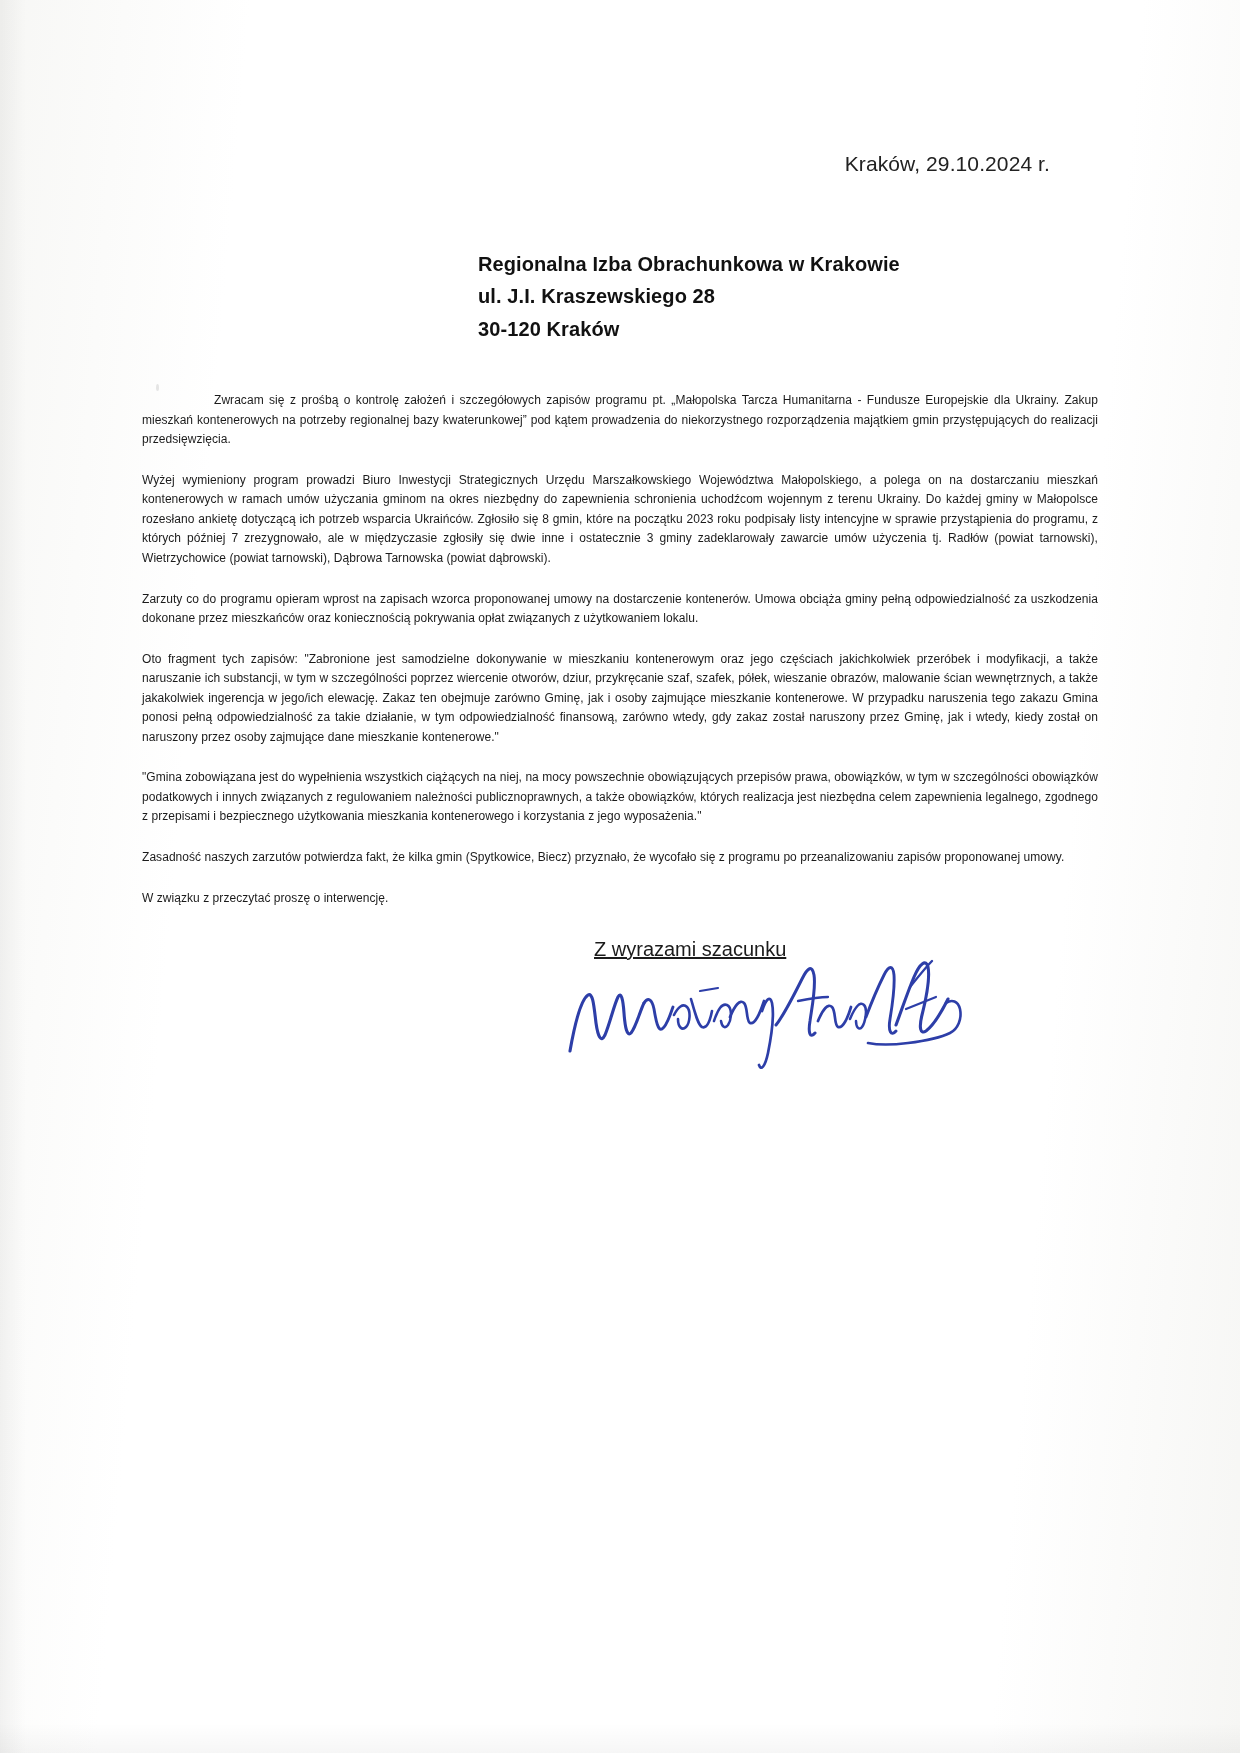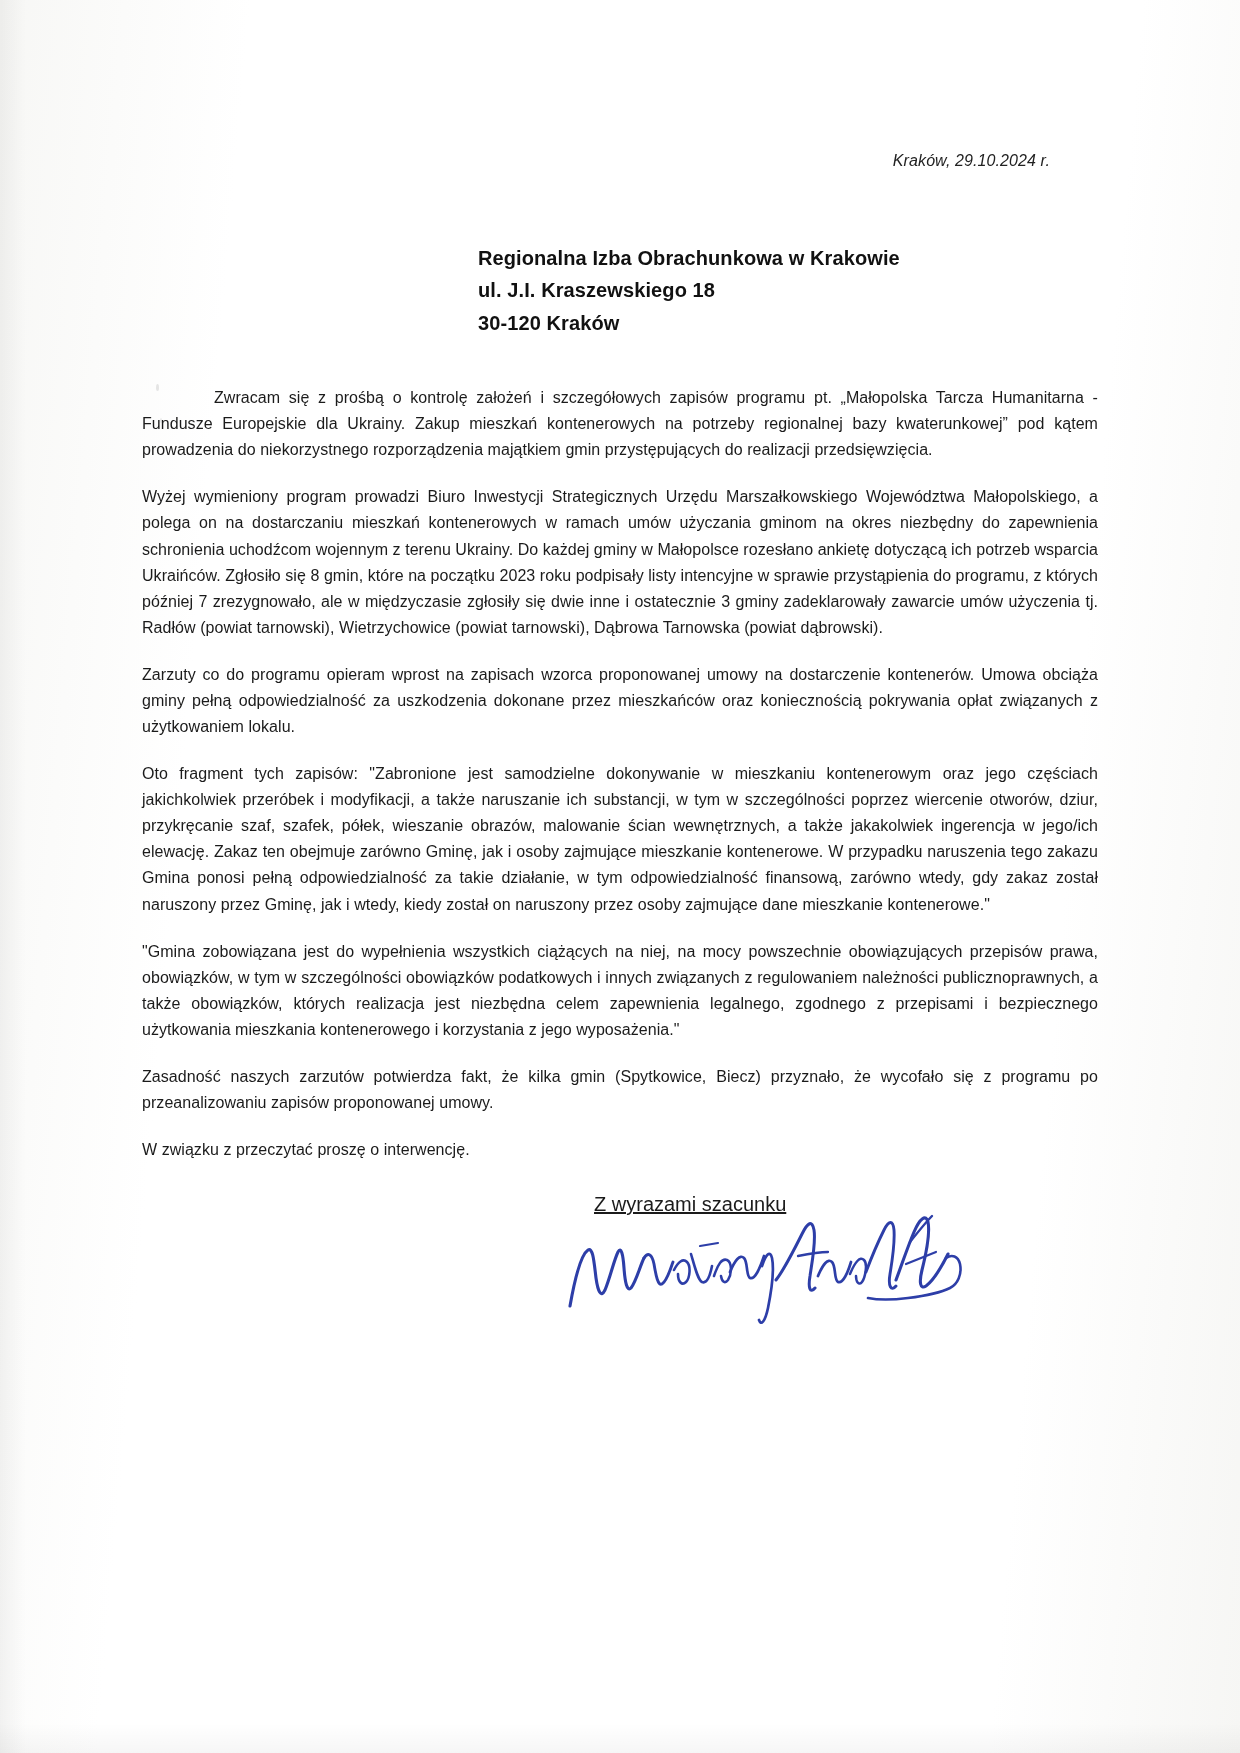--- a/index.html
+++ b/index.html
@@ -33,43 +33,42 @@
   .content {
     position: relative;
     z-index: 2;
     padding: 0 142px 0 142px;
   }
 
   .date-line {
     margin-top: 152px;
     text-align: right;
     padding-right: 48px;
-    font-size: 16px;
+    font-size: 21px;
     letter-spacing: 0.1px;
     color: #222;
-    font-style: italic;
   }
 
   .addressee {
     margin-top: 72px;
     margin-left: 336px;
     font-weight: bold;
     font-size: 20px;
     line-height: 1.62;
     color: #111;
     letter-spacing: 0.1px;
   }
   .addressee div { white-space: nowrap; }
 
   .body-block {
     margin-top: 46px;
   }
   p.para {
     margin: 0 0 21px 0;
-    font-size: 16px;
+    font-size: 12px;
     line-height: 1.63;
     text-align: justify;
     text-justify: inter-word;
     color: #1b1b1b;
     letter-spacing: 0.05px;
   }
   p.para.indent {
     text-indent: 72px;
   }
   p.para.last-natural {
@@ -124,21 +123,21 @@
   <div class="edge-shadow-bottom"></div>
   <div class="speck s1"></div>
   <div class="speck s2"></div>
 
   <div class="content">
 
     <div class="date-line">Kraków, 29.10.2024 r.</div>
 
     <div class="addressee">
       <div>Regionalna Izba Obrachunkowa w Krakowie</div>
-      <div>ul. J.I. Kraszewskiego 18</div>
+      <div>ul. J.I. Kraszewskiego 28</div>
       <div>30-120 Kraków</div>
     </div>
 
     <div class="body-block">
       <p class="para indent">Zwracam się z prośbą o kontrolę założeń i szczegółowych zapisów programu pt. „Małopolska Tarcza Humanitarna - Fundusze Europejskie dla Ukrainy. Zakup mieszkań kontenerowych na potrzeby regionalnej bazy kwaterunkowej” pod kątem prowadzenia do niekorzystnego rozporządzenia majątkiem gmin przystępujących do realizacji przedsięwzięcia.</p>
       <p class="para">Wyżej wymieniony program prowadzi Biuro Inwestycji Strategicznych Urzędu Marszałkowskiego Województwa Małopolskiego, a polega on na dostarczaniu mieszkań kontenerowych w ramach umów użyczania gminom na okres niezbędny do zapewnienia schronienia uchodźcom wojennym z terenu Ukrainy. Do każdej gminy w Małopolsce rozesłano ankietę dotyczącą ich potrzeb wsparcia Ukraińców. Zgłosiło się 8 gmin, które na początku 2023 roku podpisały listy intencyjne w sprawie przystąpienia do programu, z których później 7 zrezygnowało, ale w międzyczasie zgłosiły się dwie inne i ostatecznie 3 gminy zadeklarowały zawarcie umów użyczenia tj. Radłów (powiat tarnowski), Wietrzychowice (powiat tarnowski), Dąbrowa Tarnowska (powiat dąbrowski).</p>
       <p class="para">Zarzuty co do programu opieram wprost na zapisach wzorca proponowanej umowy na dostarczenie kontenerów. Umowa obciąża gminy pełną odpowiedzialność za uszkodzenia dokonane przez mieszkańców oraz koniecznością pokrywania opłat związanych z użytkowaniem lokalu.</p>
       <p class="para">Oto fragment tych zapisów: "Zabronione jest samodzielne dokonywanie w mieszkaniu kontenerowym oraz jego częściach jakichkolwiek przeróbek i modyfikacji, a także naruszanie ich substancji, w tym w szczególności poprzez wiercenie otworów, dziur, przykręcanie szaf, szafek, półek, wieszanie obrazów, malowanie ścian wewnętrznych, a także jakakolwiek ingerencja w jego/ich elewację. Zakaz ten obejmuje zarówno Gminę, jak i osoby zajmujące mieszkanie kontenerowe. W przypadku naruszenia tego zakazu Gmina ponosi pełną odpowiedzialność za takie działanie, w tym odpowiedzialność finansową, zarówno wtedy, gdy zakaz został naruszony przez Gminę, jak i wtedy, kiedy został on naruszony przez osoby zajmujące dane mieszkanie kontenerowe."</p>
       <p class="para">"Gmina zobowiązana jest do wypełnienia wszystkich ciążących na niej, na mocy powszechnie obowiązujących przepisów prawa, obowiązków, w tym w szczególności obowiązków podatkowych i innych związanych z regulowaniem należności publicznoprawnych, a także obowiązków, których realizacja jest niezbędna celem zapewnienia legalnego, zgodnego z przepisami i bezpiecznego użytkowania mieszkania kontenerowego i korzystania z jego wyposażenia."</p>
       <p class="para">Zasadność naszych zarzutów potwierdza fakt, że kilka gmin (Spytkowice, Biecz) przyznało, że wycofało się z programu po przeanalizowaniu zapisów proponowanej umowy.</p>

